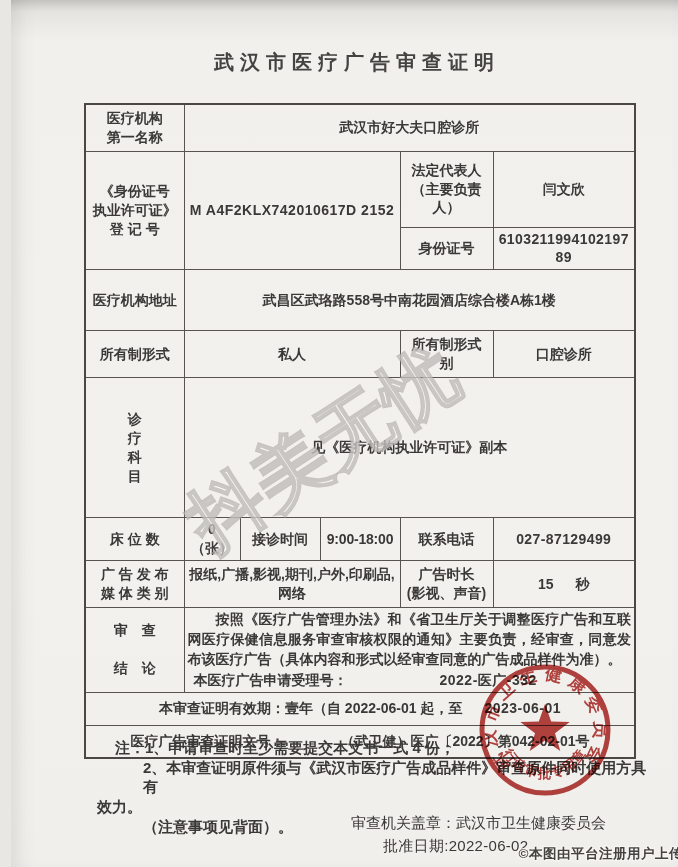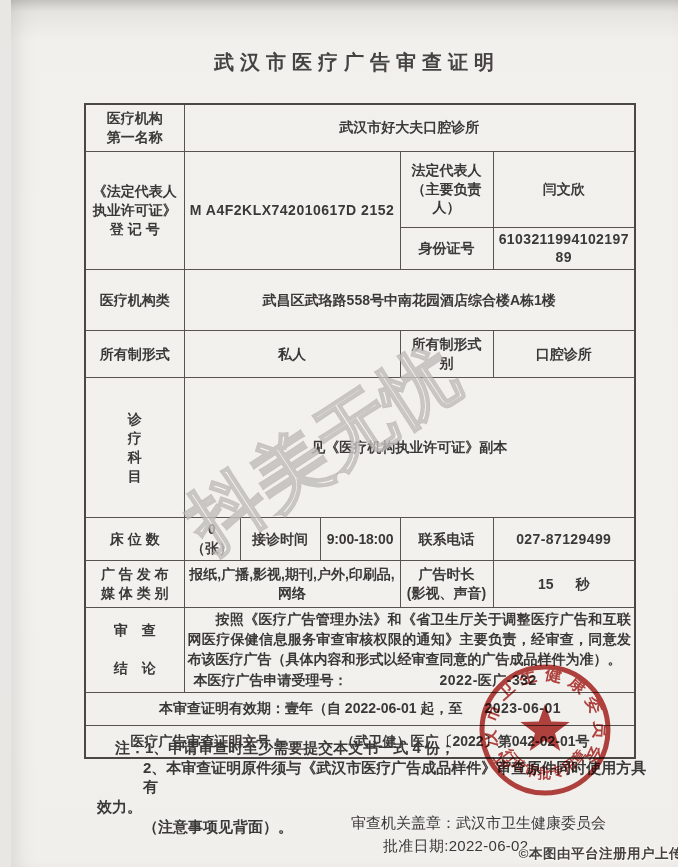--- a/index.html
+++ b/index.html
@@ -100,35 +100,35 @@
         <col style="width:93px">
         <col style="width:142px">
     </colgroup>
     <tbody>
         <tr class="r1">
       <td class="lbl pre">医疗机构
 第一名称</td>
       <td class="val" colspan="5">武汉市好大夫口腔诊所</td>
     </tr>
     <tr class="r2a">
-      <td class="lbl pre" rowspan="2">《法定代表人
+      <td class="lbl pre" rowspan="2">《身份证号
 执业许可证》
 登 记 号</td>
       <td class="val lic" colspan="3" rowspan="2">M A4F2KLX742010617D 2152</td>
       <td class="lbl pre">法定代表人
 （主要负责
 人）</td>
       <td class="val">闫文欣</td>
     </tr>
     <tr class="r2b">
       <td class="lbl">身份证号</td>
       <td class="val idno">610321199410219789</td>
     </tr>
     <tr class="r3">
-      <td class="lbl">医疗机构类</td>
+      <td class="lbl">医疗机构地址</td>
       <td class="val" colspan="5">武昌区武珞路558号中南花园酒店综合楼A栋1楼</td>
     </tr>
     <tr class="r4">
       <td class="lbl">所有制形式</td>
       <td class="val" colspan="3">私人</td>
       <td class="lbl pre">所有制形式
 别</td>
       <td class="val">口腔诊所</td>
     </tr>
     <tr class="r5">

